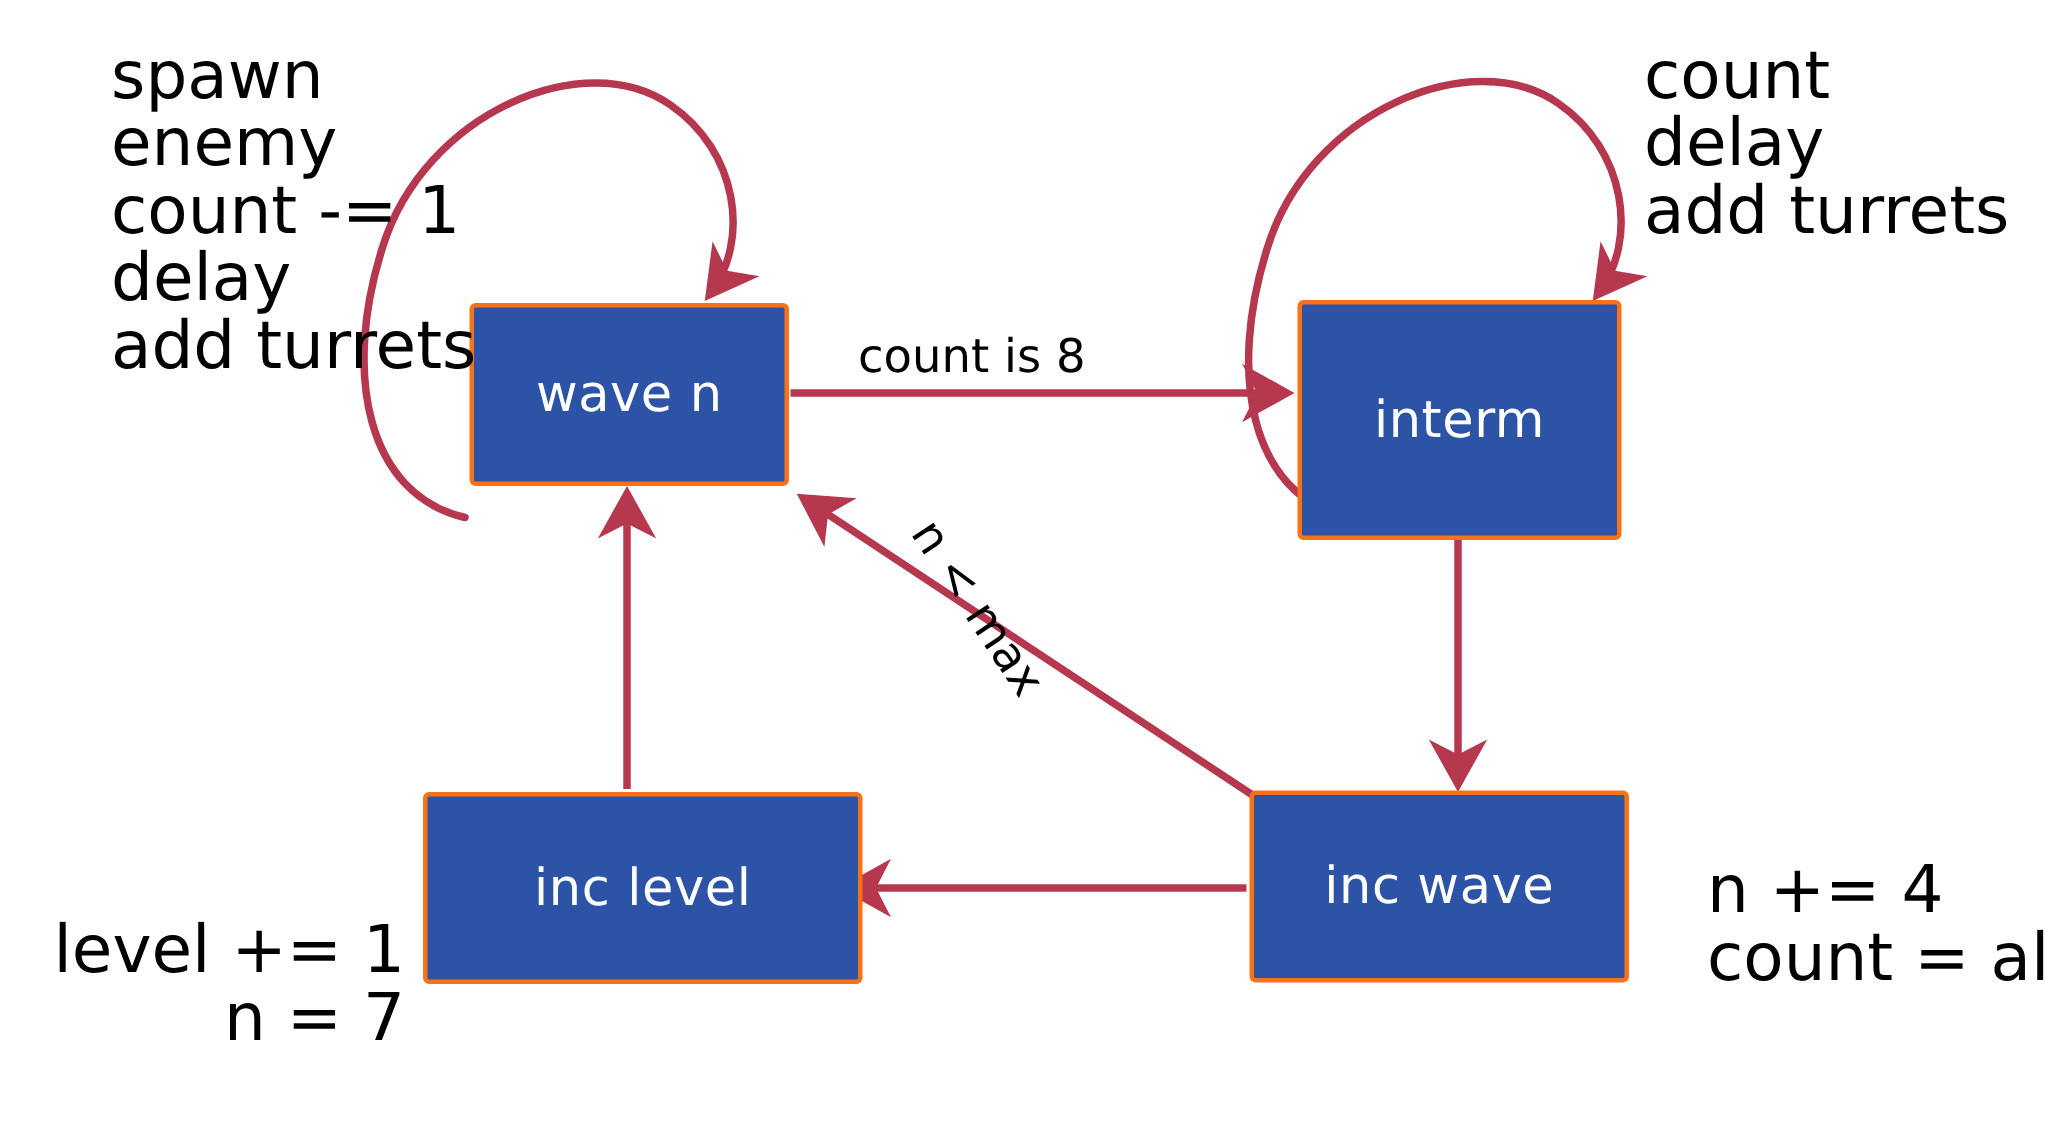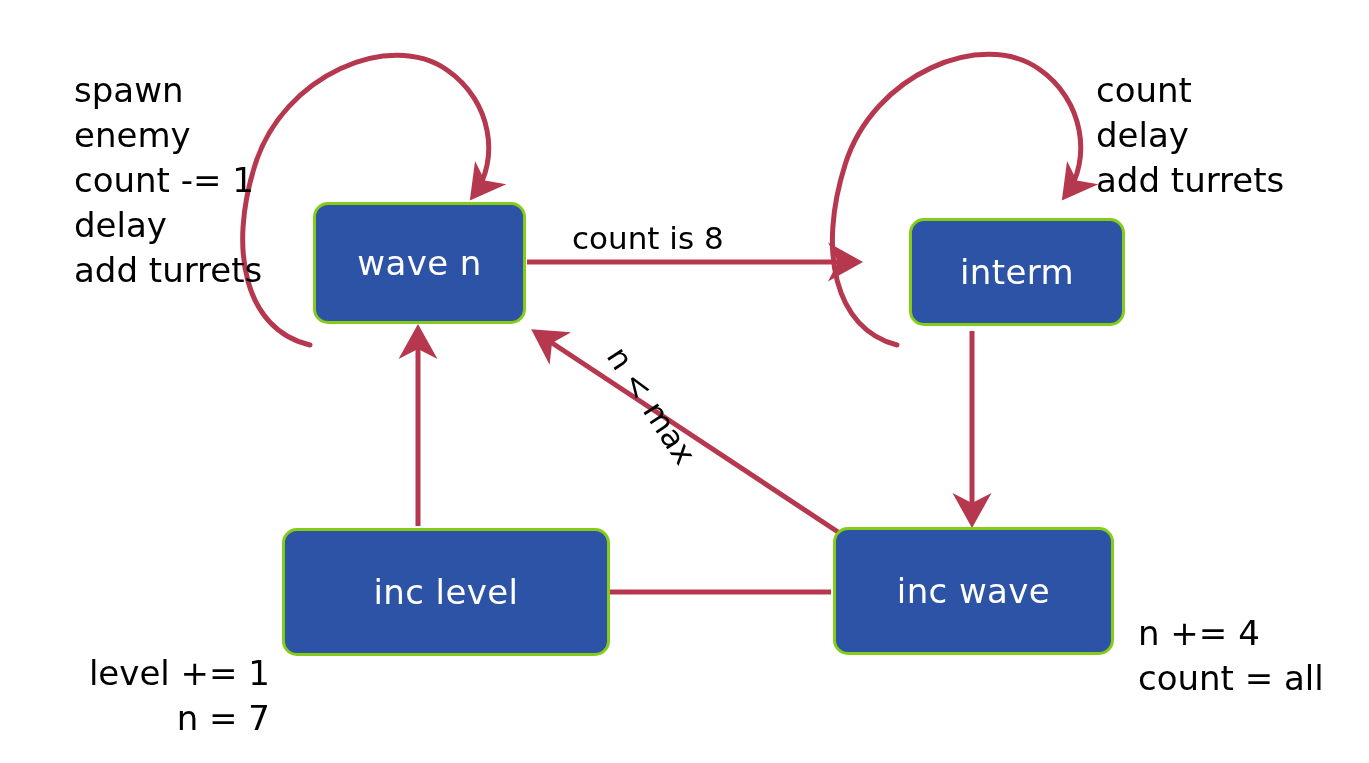--- a/index.html
+++ b/index.html
@@ -20,43 +20,42 @@
   #edges {
     position: absolute;
     left: 0;
     top: 0;
     width: 1369px;
     height: 763px;
   }
   .node {
     position: absolute;
     background: #2C53A5;
-    border: 3px solid #84cc16;
-    border-radius: 15px;
+    border: 3px solid #f97316;
+    border-radius: 4px;
     box-sizing: border-box;
     display: flex;
     align-items: center;
     justify-content: center;
     z-index: 3;
   }
   .node-label {
     color: #ffffff;
     font-size: 34px;
     font-weight: 400;
     letter-spacing: 0.4px;
     white-space: nowrap;
   }
   .note {
     position: absolute;
     color: #000000;
-    font-size: 34px;
+    font-size: 44px;
     line-height: 45px;
     white-space: pre;
     z-index: 4;
-    margin-top: 40px;
   }
   .note-left  { text-align: left; }
   .note-right { text-align: right; }
   .edge-label {
     position: absolute;
     color: #000000;
     font-size: 31px;
     white-space: nowrap;
     z-index: 5;
   }
@@ -102,29 +101,29 @@
 
     <g>
       <line x1="418" y1="526" x2="418" y2="331" stroke="#B5384F" stroke-width="5" stroke-linecap="butt" marker-end="url(#ah)"></line>
     </g>
   </svg>
 
   <div class="node" style="left:313px; top:202px; width:213px; height:122px;">
     <span class="node-label">wave n</span>
   </div>
 
-  <div class="node" style="left:865px; top:218px; width:216px; height:108px;margin-left:44px;">
+  <div class="node" style="left:865px; top:200px; width:216px; height:160px;">
     <span class="node-label">interm</span>
   </div>
 
-  <div class="node" style="left:282px; top:528px; width:328px; height:128px;">
+  <div class="node" style="left:282px; top:528px; width:293px; height:128px;">
     <span class="node-label">inc level</span>
   </div>
 
-  <div class="node" style="left:833px; top:527px; width:281px; height:128px;">
+  <div class="node" style="left:833px; top:527px; width:253px; height:128px;">
     <span class="node-label">inc wave</span>
   </div>
 
   <div class="note note-left" style="left:74px; top:28px;">spawn
 enemy
 count -= 1
 delay
 add turrets</div>
 
   <div class="note note-left" style="left:1096px; top:28px;">count

